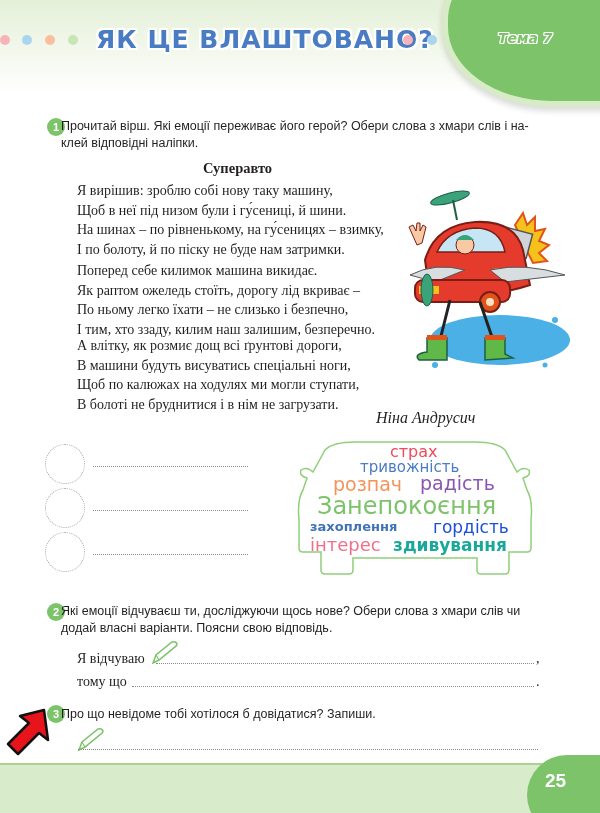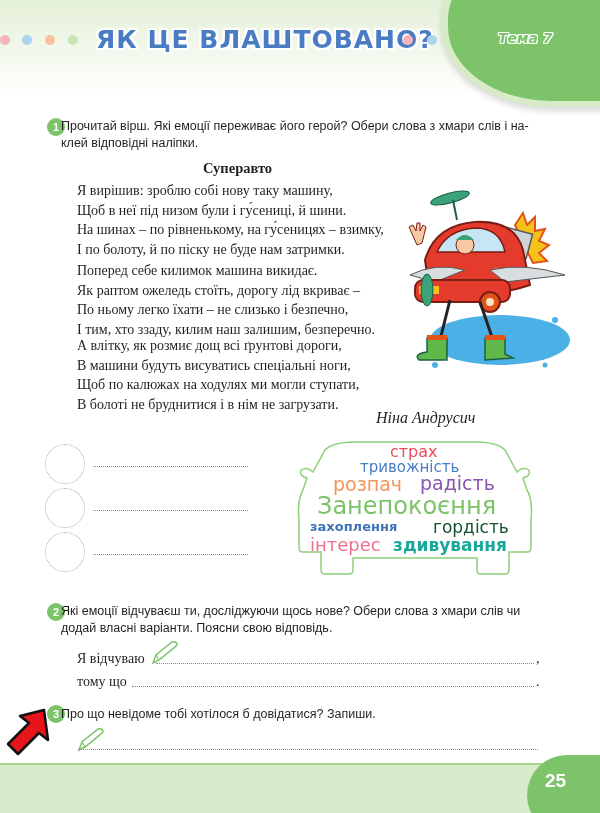--- a/index.html
+++ b/index.html
@@ -156,21 +156,21 @@
 <div class="cloud">
   <svg width="240" height="140" viewBox="0 0 240 140" style="position:absolute;left:0;top:0">
     <path d="M30 10 Q38 2 60 2 L180 2 Q202 2 210 10 L222 32 Q228 26 234 30 Q236 36 228 38 L232 50 Q238 60 236 80 L236 108 Q236 112 232 112 L214 112 L214 130 Q214 134 210 134 L186 134 Q182 134 182 130 L182 118 L58 118 L58 130 Q58 134 54 134 L30 134 Q26 134 26 130 L26 112 L8 112 Q4 112 4 108 L4 80 Q2 60 8 50 L12 38 Q4 36 6 30 Q12 26 18 32 Z" fill="none" stroke="#8fd07a" stroke-width="1.5"></path>
   </svg>
   <div class="cloud-word" style="left:95px;top:2px;font-size:16px;font-weight:normal;color:#ef4b5a">страх</div>
   <div class="cloud-word" style="left:65px;top:18px;font-size:15px;color:#4a7cc4">тривожність</div>
   <div class="cloud-word" style="left:38px;top:33px;font-size:19px;color:#f5935a">розпач</div>
   <div class="cloud-word" style="left:125px;top:32px;font-size:19px;color:#8a55b0">радість</div>
   <div class="cloud-word" style="left:22px;top:52px;font-size:24px;color:#7cc36a">Занепокоєння</div>
   <div class="cloud-word" style="left:15px;top:79px;font-size:13px;font-weight:bold;color:#3f73b8">захоплення</div>
-  <div class="cloud-word" style="left:138px;top:77px;font-size:17px;color:#14532d">гордість</div>
+  <div class="cloud-word" style="left:138px;top:77px;font-size:17px;color:#1d4ed8">гордість</div>
   <div class="cloud-word" style="left:15px;top:94px;font-size:18px;color:#f06f8a">інтерес</div>
   <div class="cloud-word" style="left:98px;top:95px;font-size:17px;font-weight:bold;color:#1aa89a">здивування</div>
 </div>
 
 <div class="badge" style="left:47px;top:603px">2</div>
 <div class="task-text" style="top:603px">
   <div>Які емоції відчуваєш ти, досліджуючи щось нове? Обери слова з хмари слів чи</div>
   <div>додай власні варіанти. Поясни свою відповідь.</div>
 </div>
 <div class="answer-label" style="left:77px;top:651px">Я відчуваю</div>

